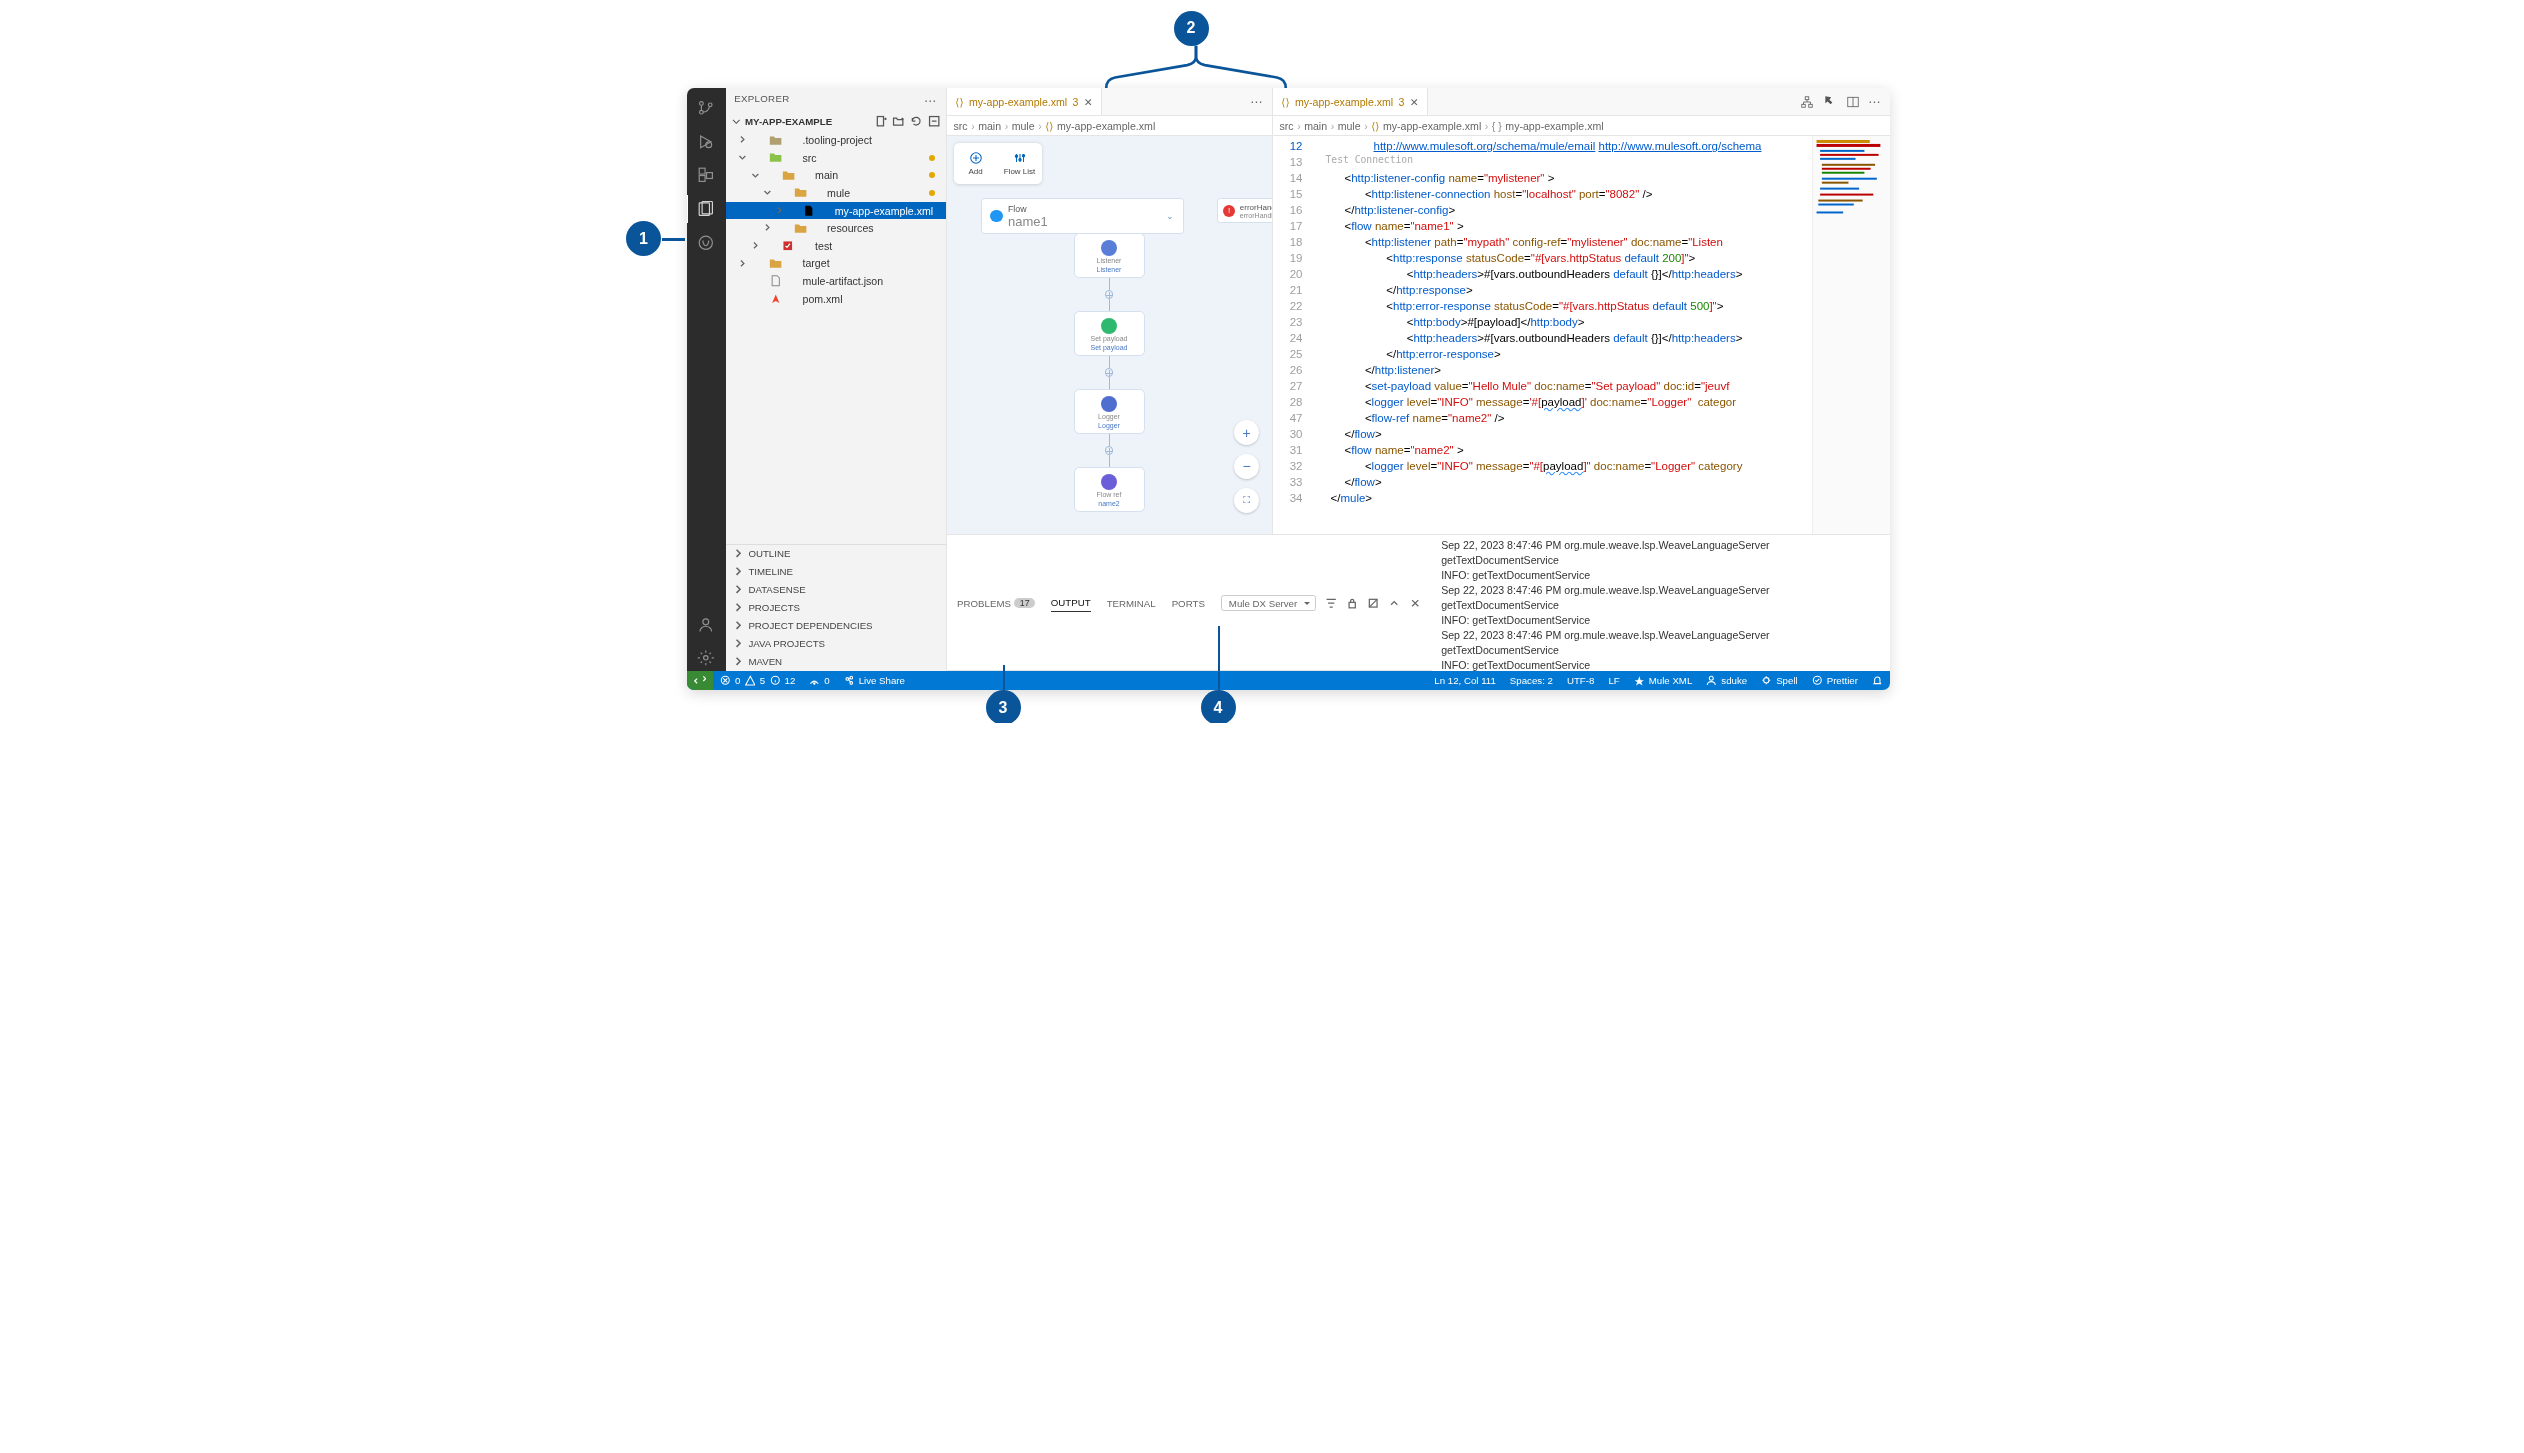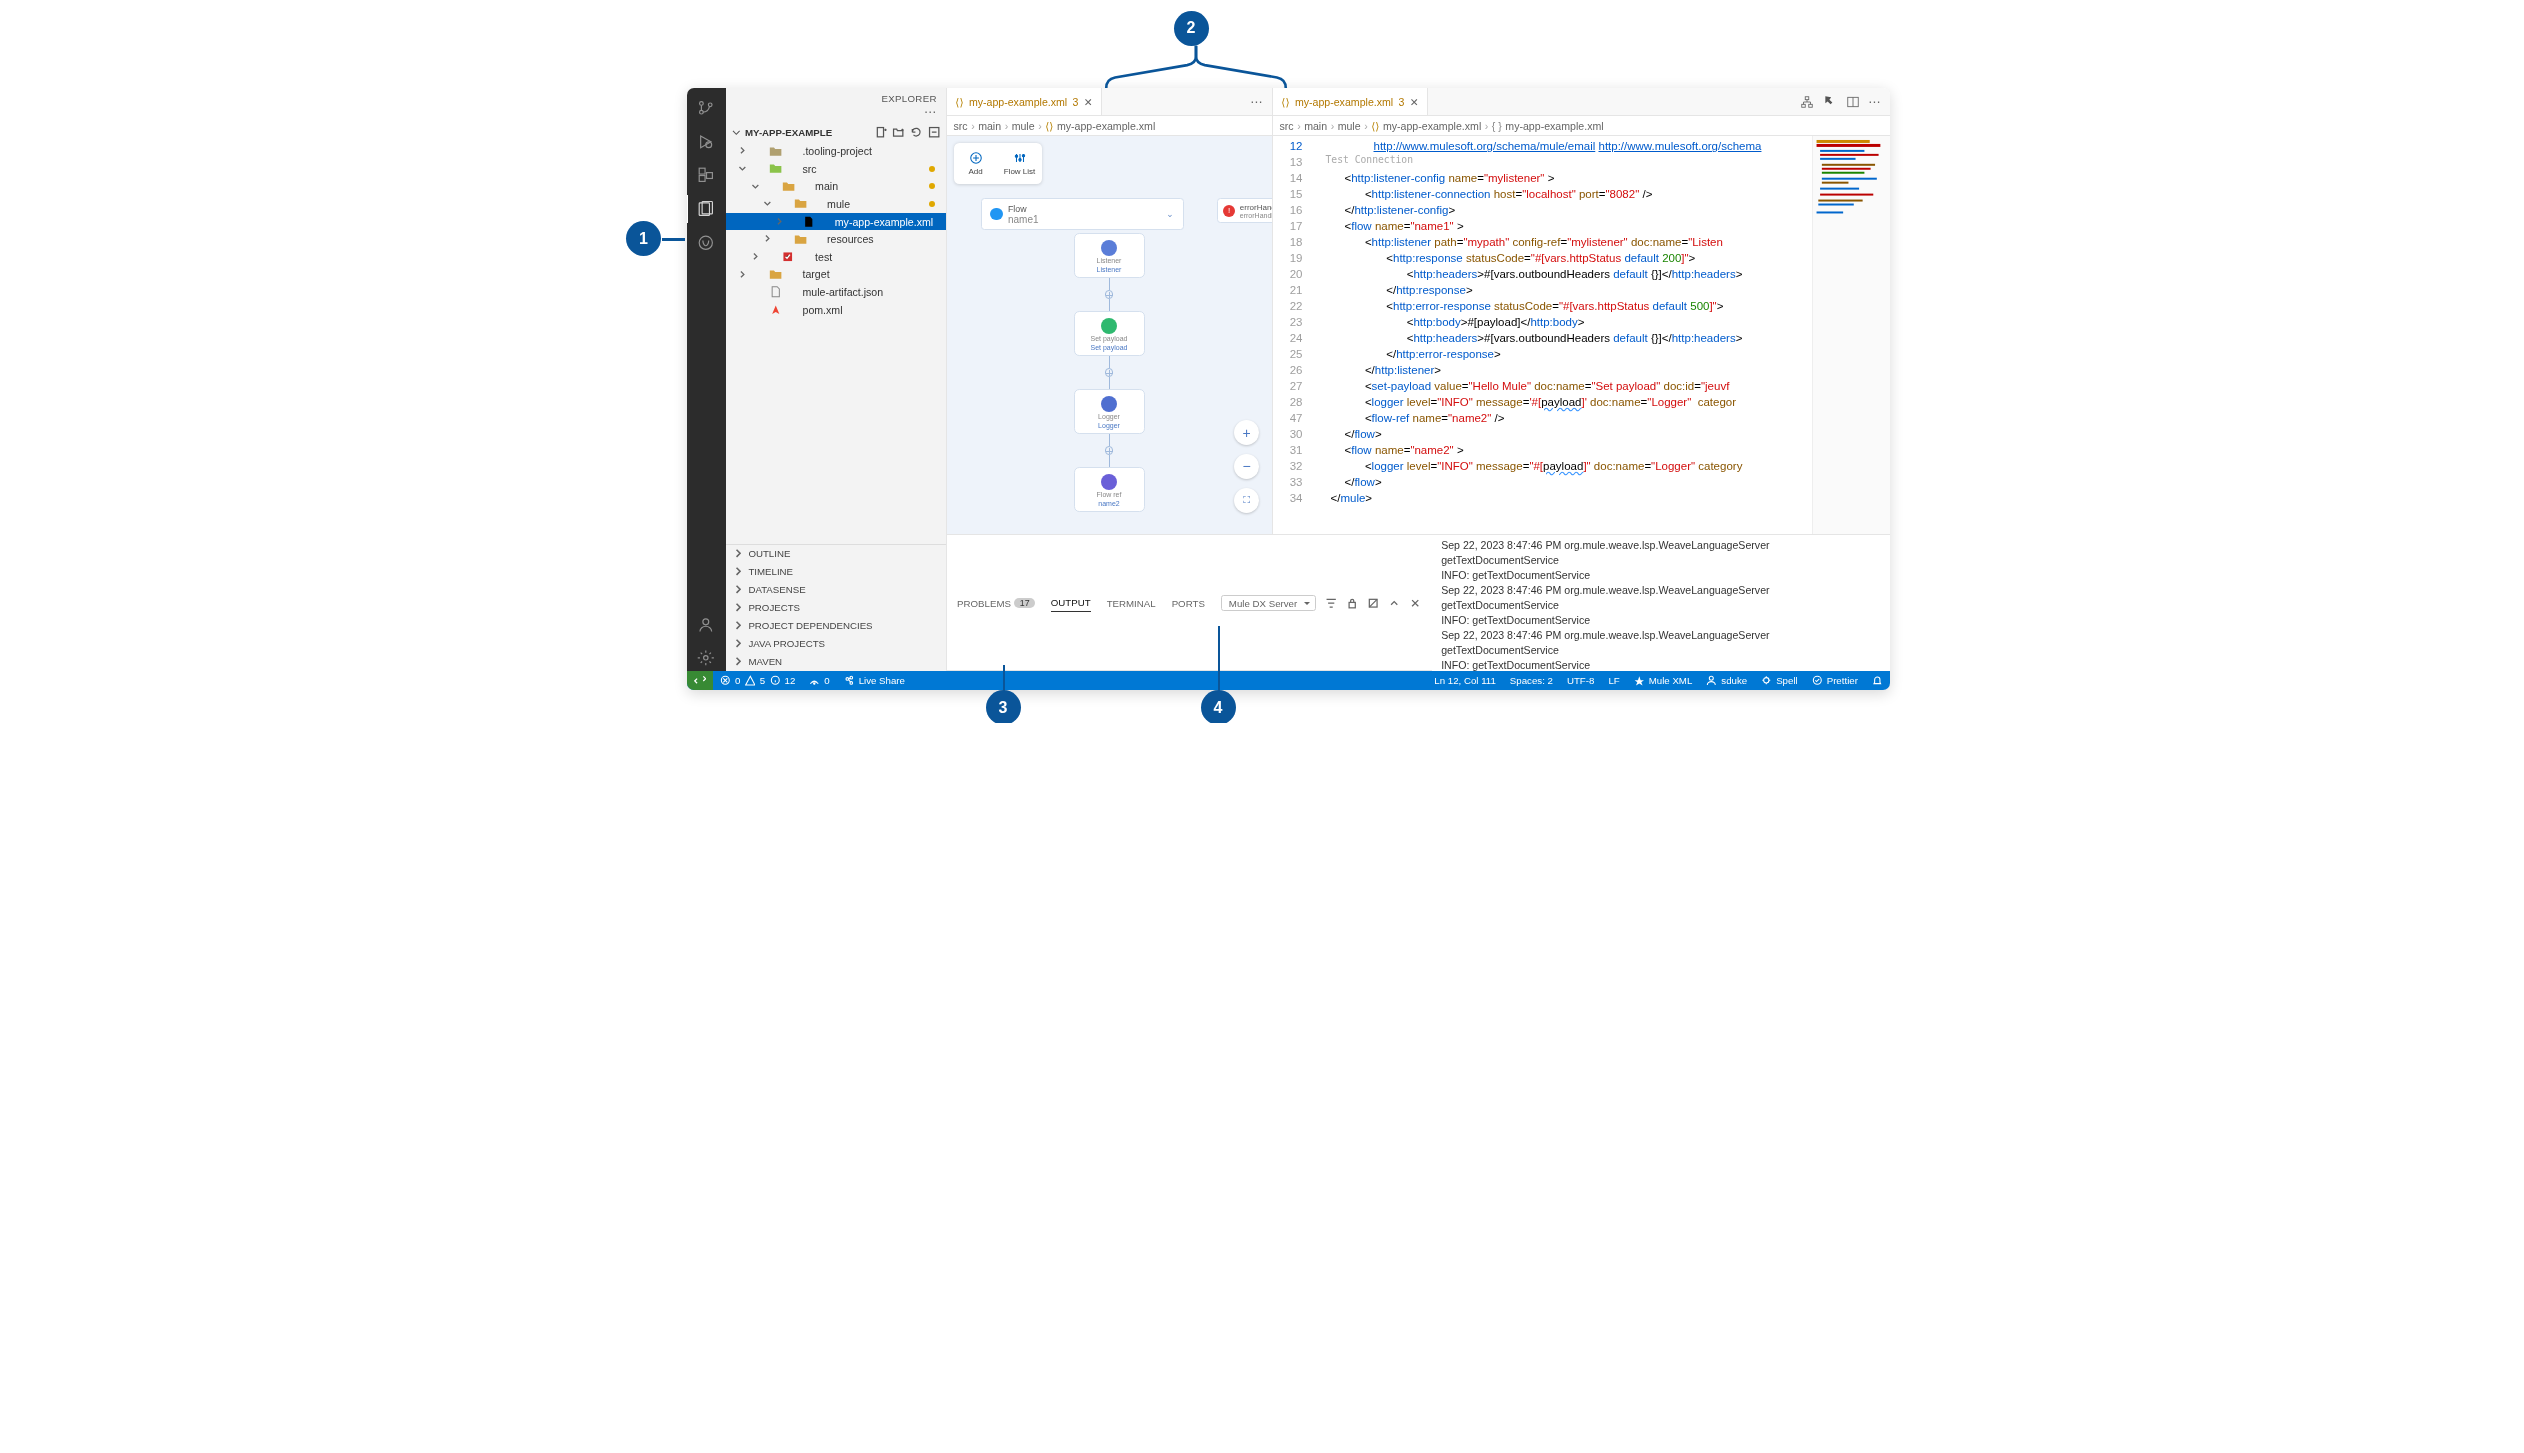--- a/index.html
+++ b/index.html
@@ -30,21 +30,21 @@
   .activity .spacer{flex:1;}
   .act-item{width:25px;height:25px;display:flex;align-items:center;justify-content:center;opacity:.6;cursor:pointer;}
   .act-item.active{opacity:1;position:relative;}
   .act-item.active::before{content:"";position:absolute;left:-7px;top:-1.8px;width:1.8px;height:28px;background:#fff;}
   .act-item svg{stroke:#d4d4d4;fill:none;stroke-width:1.6;}
 
   .ide-body{flex:1;display:flex;min-height:0;}
 
   
   .side{width:221px;background:var(--bg-sidebar);border-right:0.9px solid var(--border);display:flex;flex-direction:column;font-size:10.6px;color:var(--text-dark);}
-  .side-header{display:flex;align-items:flex-end;justify-content:space-between;padding:5.3px 8.8px;font-size:9.7px;letter-spacing:0.3px;color:#555;flex-direction:column;}
+  .side-header{display:flex;align-items:flex-start;justify-content:space-between;padding:5.3px 8.8px;font-size:9.7px;letter-spacing:0.3px;color:#555;}
   .side-header .dots{cursor:pointer;font-size:12.4px;color:#666;}
   .proj-head{display:flex;align-items:center;gap:3.5px;padding:1.8px 5.3px;font-weight:600;font-size:9.7px;}
   .proj-head svg{stroke:#555;stroke-width:1.6;fill:none;}
   .proj-actions{margin-left:auto;display:flex;gap:5.3px;}
   .proj-actions svg{width:12.4px;height:12.4px;stroke:#555;stroke-width:1.6;fill:none;cursor:pointer;}
 
   .tree{padding:1.8px 0;flex:1;overflow:auto;}
   .node{display:flex;align-items:center;gap:20px;padding:1.8px 5.3px;white-space:nowrap;cursor:pointer;}
   .node .chev{width:10.6px;}
   .node .chev svg{stroke:#666;stroke-width:1.8;fill:none;}
@@ -499,21 +499,21 @@
                     <circle cx="18" cy="8" r="2" fill="#0066bf"></circle>
                   </svg>
                 <span>Flow List</span>
               </div>
             </div>
 
             <div class="flow-header">
               <div class="dot"></div>
               <div>
                 <div>Flow</div>
-                <div style="font-size:10px;color:#888">name1</div>
+                <div style="font-size:13px;color:#888">name1</div>
               </div>
               <div class="chev-r">⌄</div>
             </div>
             <div class="flow-err">
               <div class="dot">!</div>
               <div>
                 <div>errorHandl</div>
                 <div style="font-size:7px;color:#888">errorHandl</div>
               </div>
             </div>

